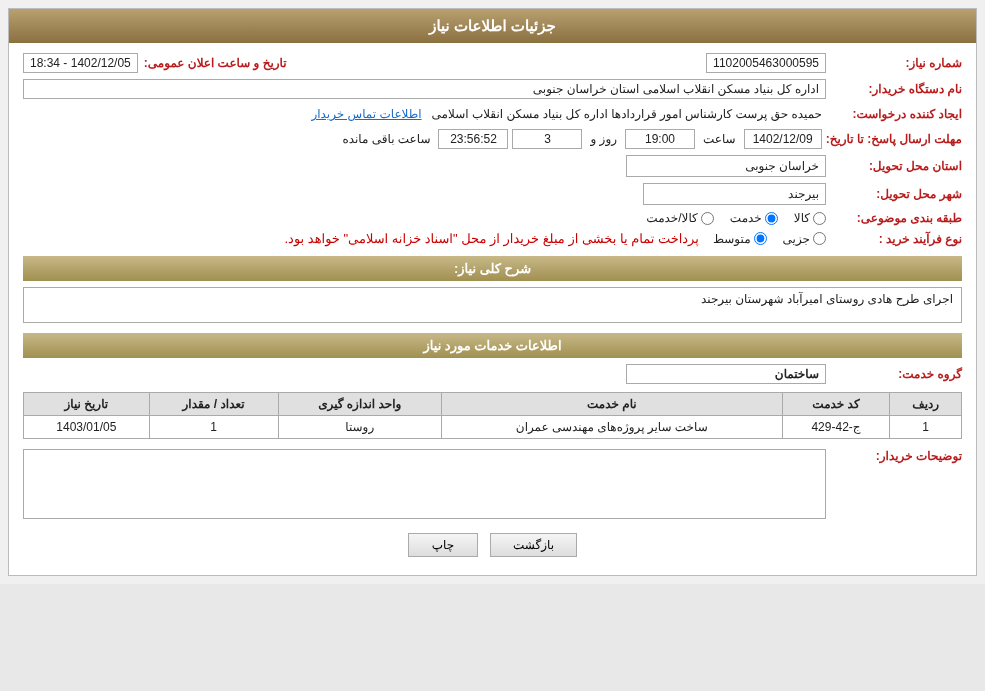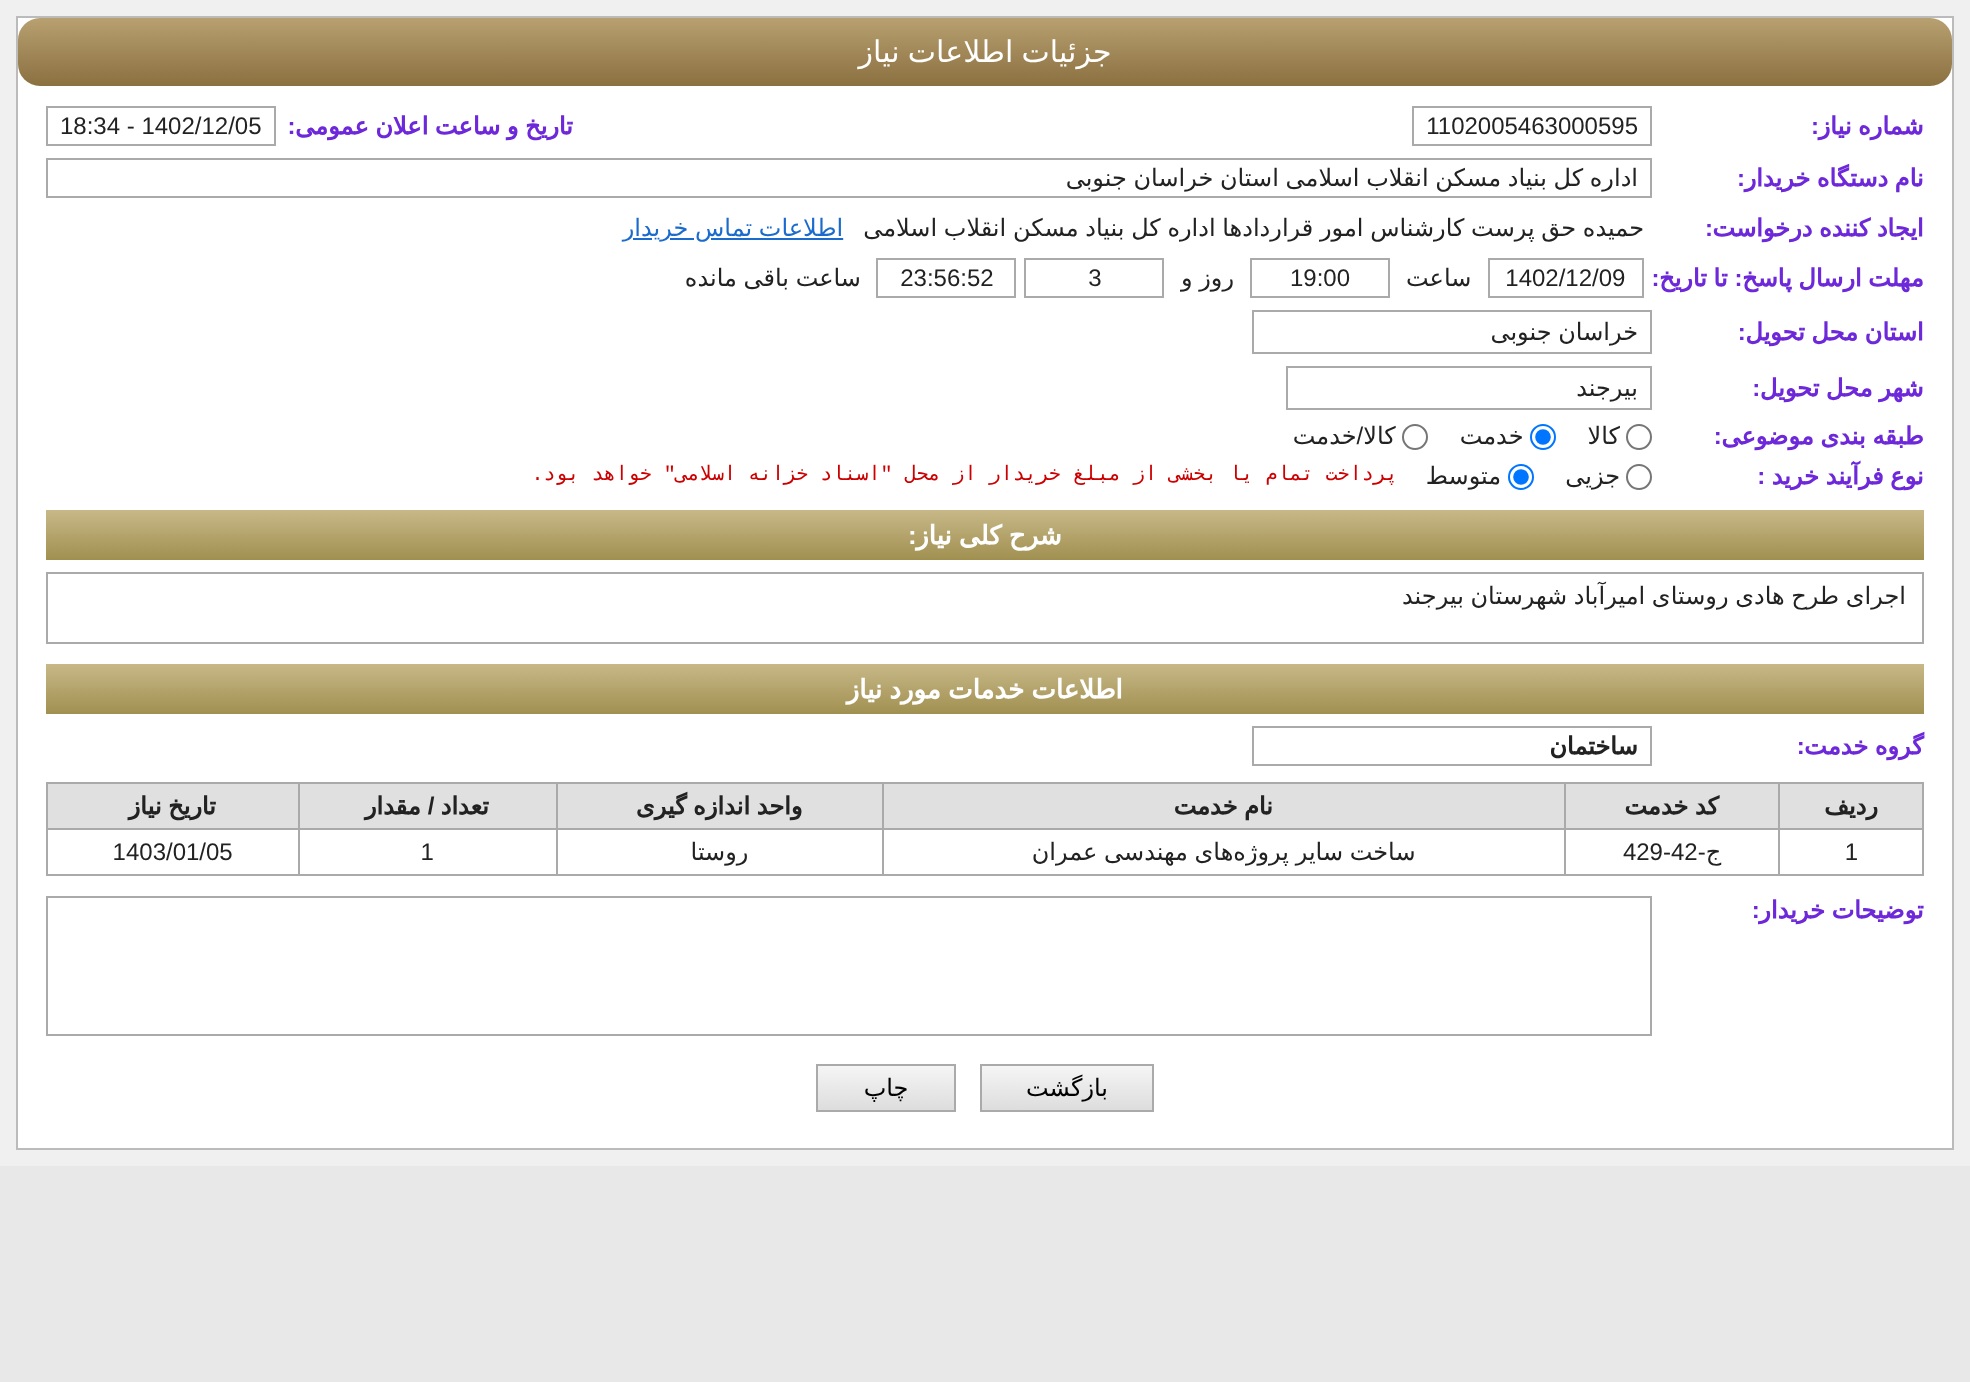--- a/index.html
+++ b/index.html
@@ -19,34 +19,33 @@
     .main-panel {
       background: #fff;
       border: 1px solid #bbb;
     }
     .panel-header {
       background: linear-gradient(to bottom, #b8a070, #8b7040);
       color: #fff;
       text-align: center;
       padding: 8px 10px;
       font-size: 15px;
-      font-weight: normal;
-      border-radius: 11px;
+      font-weight: bold;
     }
     .content-area {
       padding: 10px 14px;
     }
     .info-row {
       display: flex;
       align-items: center;
       margin-bottom: 6px;
       gap: 6px;
     }
     .label-cell {
-      color: #6d28d9;
+      color: #b91c1c;
       font-weight: bold;
       white-space: nowrap;
       min-width: 130px;
       text-align: right;
     }
     .value-box {
       border: 1px solid #aaa;
       background: #fff;
       padding: 2px 6px;
       min-height: 20px;
@@ -82,22 +81,21 @@
       gap: 16px;
       align-items: center;
     }
     .radio-item {
       display: flex;
       align-items: center;
       gap: 3px;
     }
     .notice-text {
       color: #c00;
-      font-size: 10px;
-      font-family: Liberation Mono, monospace;
+      font-size: 13px;
     }
     
     .data-table {
       width: 100%;
       border-collapse: collapse;
       margin-top: 6px;
     }
     .data-table th {
       background: #e0e0e0;
       border: 1px solid #aaa;

